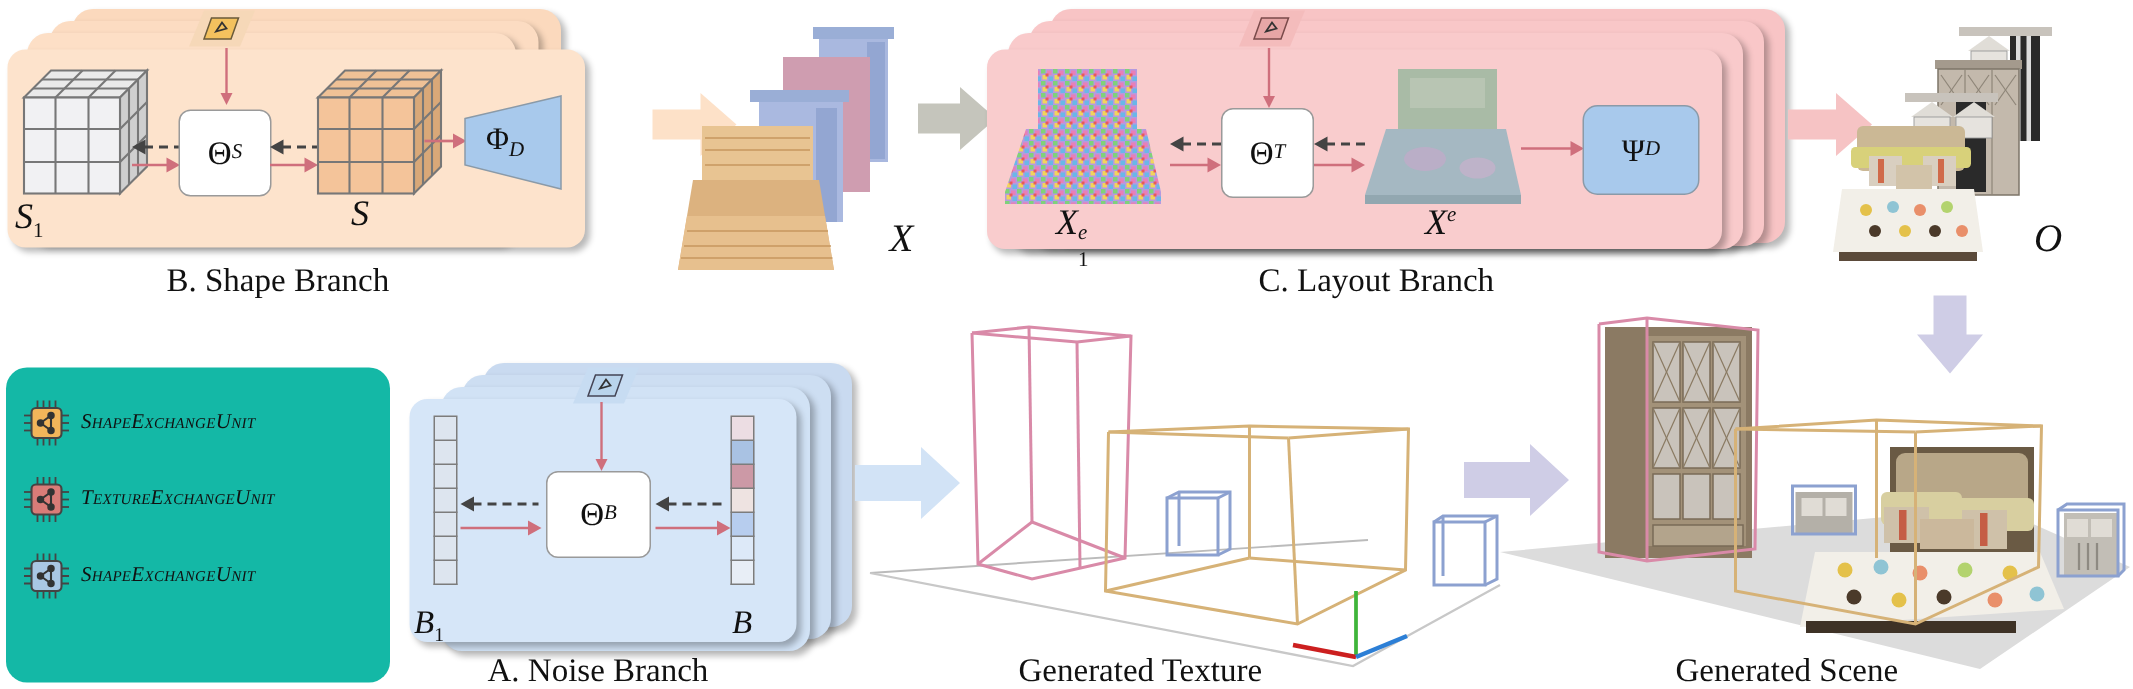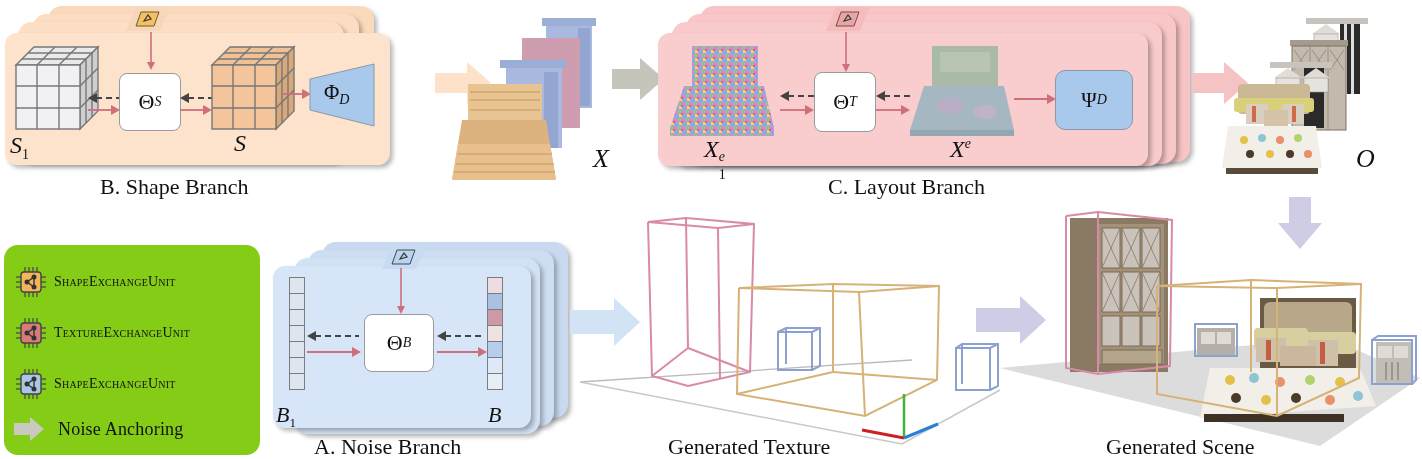--- a/index.html
+++ b/index.html
@@ -1,25 +1,25 @@
 <!DOCTYPE html>
 <html><head>
 <meta charset="utf-8">
 <style>
   html, body { margin:0; padding:0; background:#ffffff; }
   body { width:1422px; height:459px; position:relative; overflow:hidden;
          font-family:"Liberation Serif", "DejaVu Serif", serif; color:#111; }
   .abs { position:absolute; }
   .card { position:absolute; border-radius:14px; box-shadow: 3px 3px 4px rgba(0,0,0,0.28); }
   .math { font-family:Liberation Serif, serif; font-style:italic; }
-  .caption { position:absolute; font-size:22px; white-space:nowrap; }
+  .caption { position:absolute; font-size:22px; white-space:nowrap;margin-left:11px; }
   .theta-box { position:absolute; background:#fff; border:1.5px solid #9a9a9a; border-radius:8px;
                display:flex; align-items:center; justify-content:center; font-size:22px; }
   .theta-box sub { font-size:14px; font-style:italic; }
-  .legend { position:absolute; left:4px; top:245px; width:256px; height:210px; background:#84cc16; border-radius:14px; }
+  .legend { position:absolute; left:4px; top:245px; width:256px; height:210px; background:#14b8a6; border-radius:14px;font-style:italic; }
   .legend-item { position:absolute; left:10px; display:flex; align-items:center; }
   .legend-label { font-variant: small-caps; font-size:14px; margin-left:6px; letter-spacing:0.2px; }
   .legend-label.plain { font-variant: normal; font-size:18px; margin-left:14px; }
   svg { overflow:visible; }
 </style>
 </head>
 <body>
 
 <div>
   <div class="card" style="left:48px;top:6px;width:326px;height:140px;background:#fbd9bd;"></div>
@@ -389,26 +389,20 @@
           <line x1="13" y1="17" x2="20" y2="12"></line>
           <line x1="13" y1="17" x2="20" y2="22"></line>
           <line x1="20" y1="12" x2="20" y2="22"></line>
           <circle cx="13" cy="17" r="1.8"></circle>
           <circle cx="20" cy="12" r="1.8"></circle>
           <circle cx="20" cy="22" r="1.8"></circle>
         </g>
     </svg>
     <span class="legend-label">ShapeExchangeUnit</span>
   </div>
-  <div class="legend-item" style="top:172px;">
-    <svg width="30" height="24" viewBox="0 0 30 24">
-      <polygon points="0,6 16,6 16,0 30,12 16,24 16,18 0,18" fill="#c9c9c0"></polygon>
-    </svg>
-    <span class="legend-label plain">Noise Anchoring</span>
-  </div>
 </div>
 
 <div>
   <div class="card" style="left:322px;top:242px;width:246px;height:176px;background:#c9daf0;"></div>
   <div class="card" style="left:308px;top:250px;width:246px;height:176px;background:#cddef2;"></div>
   <div class="card" style="left:294px;top:258px;width:246px;height:176px;background:#d1e2f5;"></div>
   <div class="card" style="left:273px;top:266px;width:258px;height:162px;background:#d6e6f8;border-radius:12px;"></div>
 
   <svg class="abs" style="left:382px;top:244px;" width="44" height="26" viewBox="0 0 44 26">
     <polygon points="10,1 44,1 34,25 0,25" fill="#c7dcf2"></polygon>

